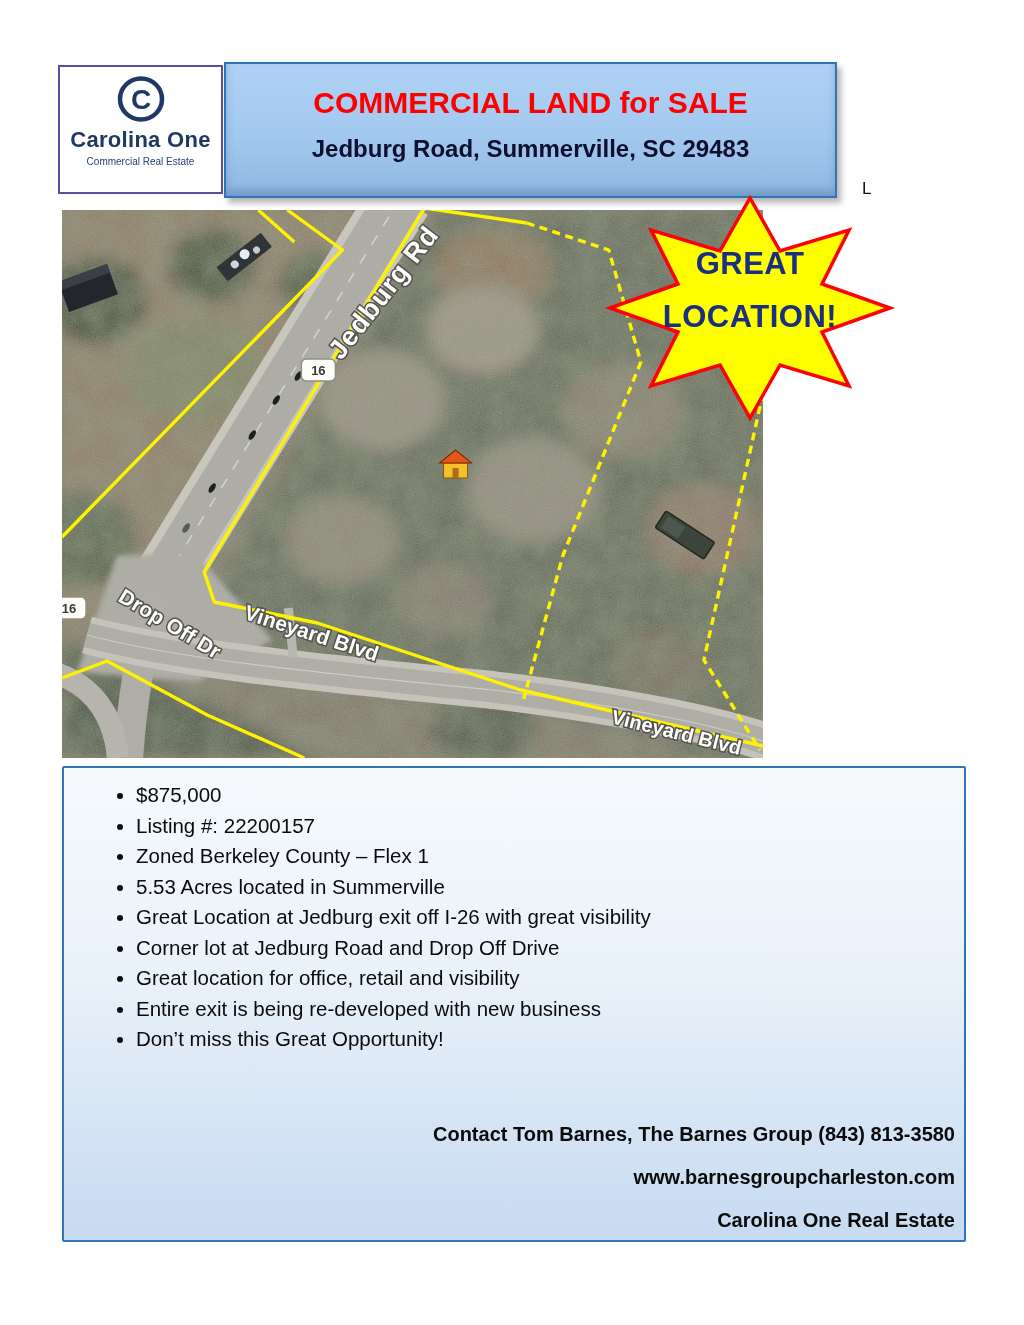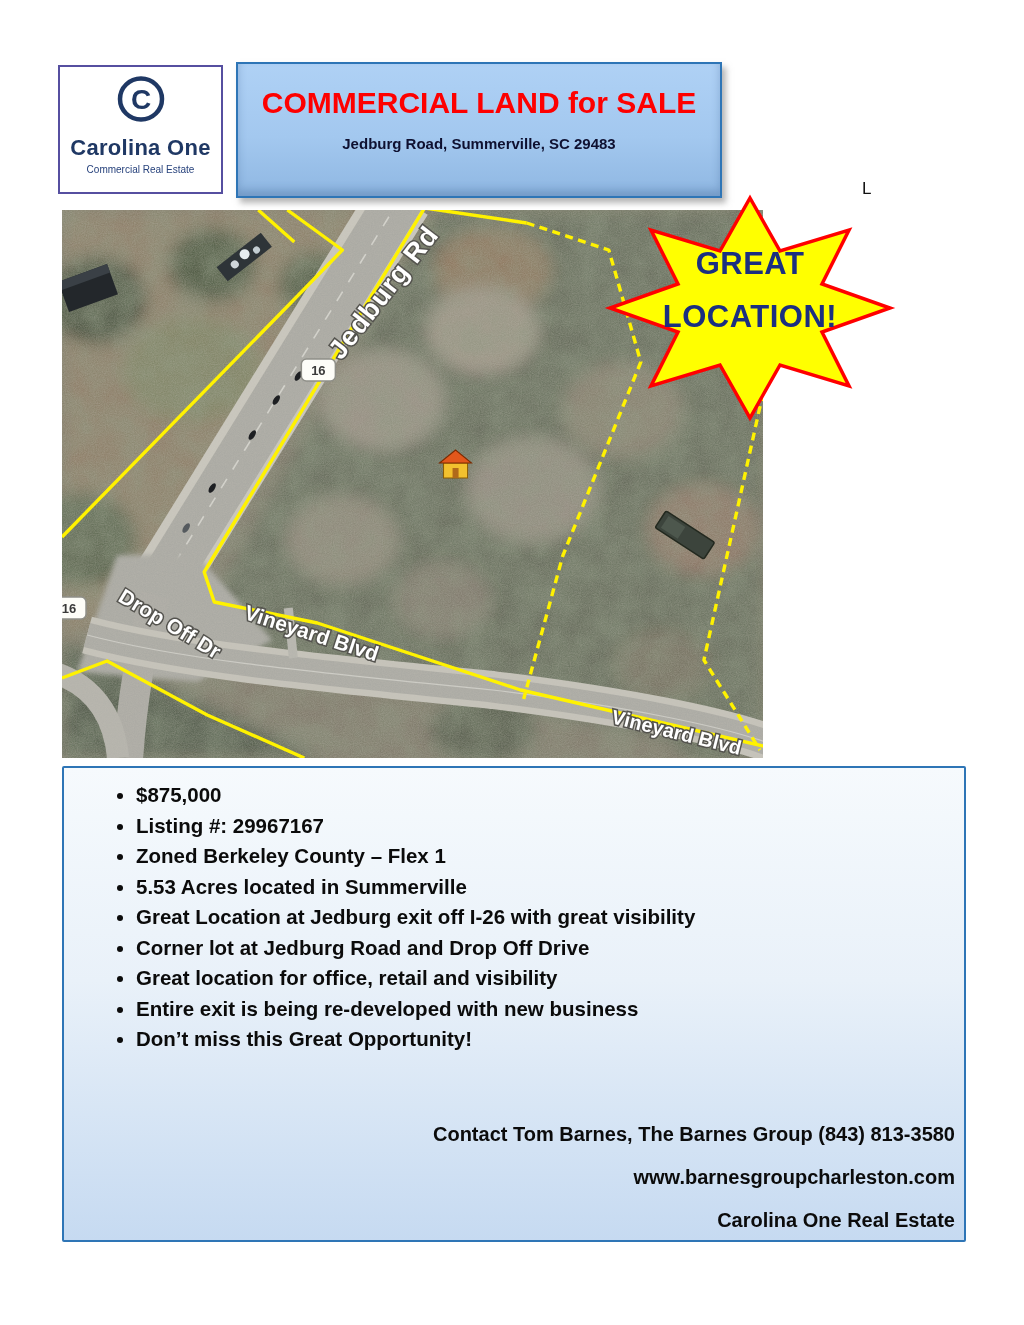--- a/index.html
+++ b/index.html
@@ -4,49 +4,49 @@
 <style>
   html,body{margin:0;padding:0;}
   body{width:1024px;height:1325px;position:relative;background:#ffffff;
        font-family:"Liberation Sans",sans-serif;overflow:hidden;}
 
   
   .logo-box{position:absolute;left:58px;top:65px;width:165px;height:129px;
     background:#fff;border:2px solid #564fa0;box-sizing:border-box;
     display:flex;flex-direction:column;align-items:center;}
   .logo-mark{margin-top:7px;}
-  .brand-name{color:#1F3864;font-weight:700;font-size:22px;margin-top:11px;letter-spacing:.3px;}
+  .brand-name{color:#1F3864;font-weight:700;font-size:22px;margin-top:3px;letter-spacing:.3px;}
   .brand-tagline{color:#27427c;font-size:10px;margin-top:3px;}
 
   
-  .header-box{position:absolute;left:236px;top:62px;width:486px;height:136px;box-sizing:border-box;
+  .header-box{position:absolute;left:224px;top:62px;width:613px;height:136px;box-sizing:border-box;
     background:linear-gradient(180deg,#AFD1F5 0%,#A3C8EF 55%,#8FB7E2 100%);
     border:2px solid #2e75b6;text-align:center;
     box-shadow:4px 5px 6px rgba(110,110,110,.5), inset 0 -6px 9px rgba(42,78,130,.28);}
   .header-title{margin-top:22px;color:#FE0000;font-weight:700;font-size:30px;}
-  .header-address{margin-top:15px;color:#0e1030;font-weight:700;font-size:15px;}
+  .header-address{margin-top:15px;color:#0e1030;font-weight:700;font-size:24px;}
   .stray-l{position:absolute;left:862px;top:179px;font-size:17px;color:#111;}
 
   
   .map-wrap{position:absolute;left:62px;top:210px;width:701px;height:548px;overflow:hidden;}
   .map-wrap svg{display:block;width:100%;height:100%;}
   .maplabel{fill:#ffffff;stroke:#54534e;stroke-width:3px;paint-order:stroke;
     font-weight:700;text-anchor:middle;}
   .shieldtext{font-size:13px;font-weight:700;fill:#3a3a3a;text-anchor:middle;}
 
   
   .starburst{position:absolute;left:600px;top:190px;width:300px;height:250px;}
   .badge-text{font-size:31px;font-weight:700;fill:#1b2f80;text-anchor:middle;letter-spacing:.5px;}
 
   
   .details-box{position:absolute;left:62px;top:766px;width:904px;height:476px;box-sizing:border-box;
     border:2px solid #2e75b6;border-radius:2px;
     background:linear-gradient(180deg,#F6FAFD 0%,#E9F1F9 45%,#C6DAF1 100%);}
   .bullets{margin:12px 0 0 0;padding:0 0 0 72px;}
-  .bullets li{font-size:20.5px;font-weight:700;color:#0b0b0b;line-height:30.5px;}
+  .bullets li{font-size:20.5px;font-weight:400;color:#0b0b0b;line-height:30.5px;}
   .contact{position:absolute;right:9px;top:345px;text-align:right;}
   .contact-line{font-size:20px;font-weight:700;color:#0b0b0b;line-height:43px;white-space:nowrap;}
 </style>
 </head>
 <body>
 
 <div class="logo-box">
   <svg class="logo-mark" width="52" height="50" viewBox="0 0 52 50">
     <ellipse cx="26" cy="25" rx="21" ry="20.5" fill="none" stroke="#1F3864" stroke-width="4.5"></ellipse>
     <text x="26" y="35" font-size="28" font-weight="700" fill="#1F3864" text-anchor="middle" font-family="Liberation Sans, sans-serif">C</text>
@@ -175,21 +175,21 @@
 
 <svg class="starburst" viewBox="0 0 300 250">
   <polygon points="150,8 180,61 249,40 222,94 290,118 222,142 249,196 180,175 150,228 120,175 51,196 78,142 10,118 78,94 51,40 120,61" fill="#FFFF00" stroke="#FF0000" stroke-width="3.5"></polygon>
   <text class="badge-text" x="150" y="84">GREAT</text>
   <text class="badge-text" x="150" y="137">LOCATION!</text>
 </svg>
 
 <div class="details-box">
   <ul class="bullets">
       <li>$875,000</li>
-      <li>Listing #: 29967167</li>
+      <li>Listing #: 22200157</li>
       <li>Zoned Berkeley County – Flex 1</li>
       <li>5.53 Acres located in Summerville</li>
       <li>Great Location at Jedburg exit off I-26 with great visibility</li>
       <li>Corner lot at Jedburg Road and Drop Off Drive</li>
       <li>Great location for office, retail and visibility</li>
       <li>Entire exit is being re-developed with new business</li>
       <li>Don’t miss this Great Opportunity!</li>
     </ul>
   <div class="contact">
     <div class="contact-line">Contact Tom Barnes, The Barnes Group (843) 813-3580</div>

